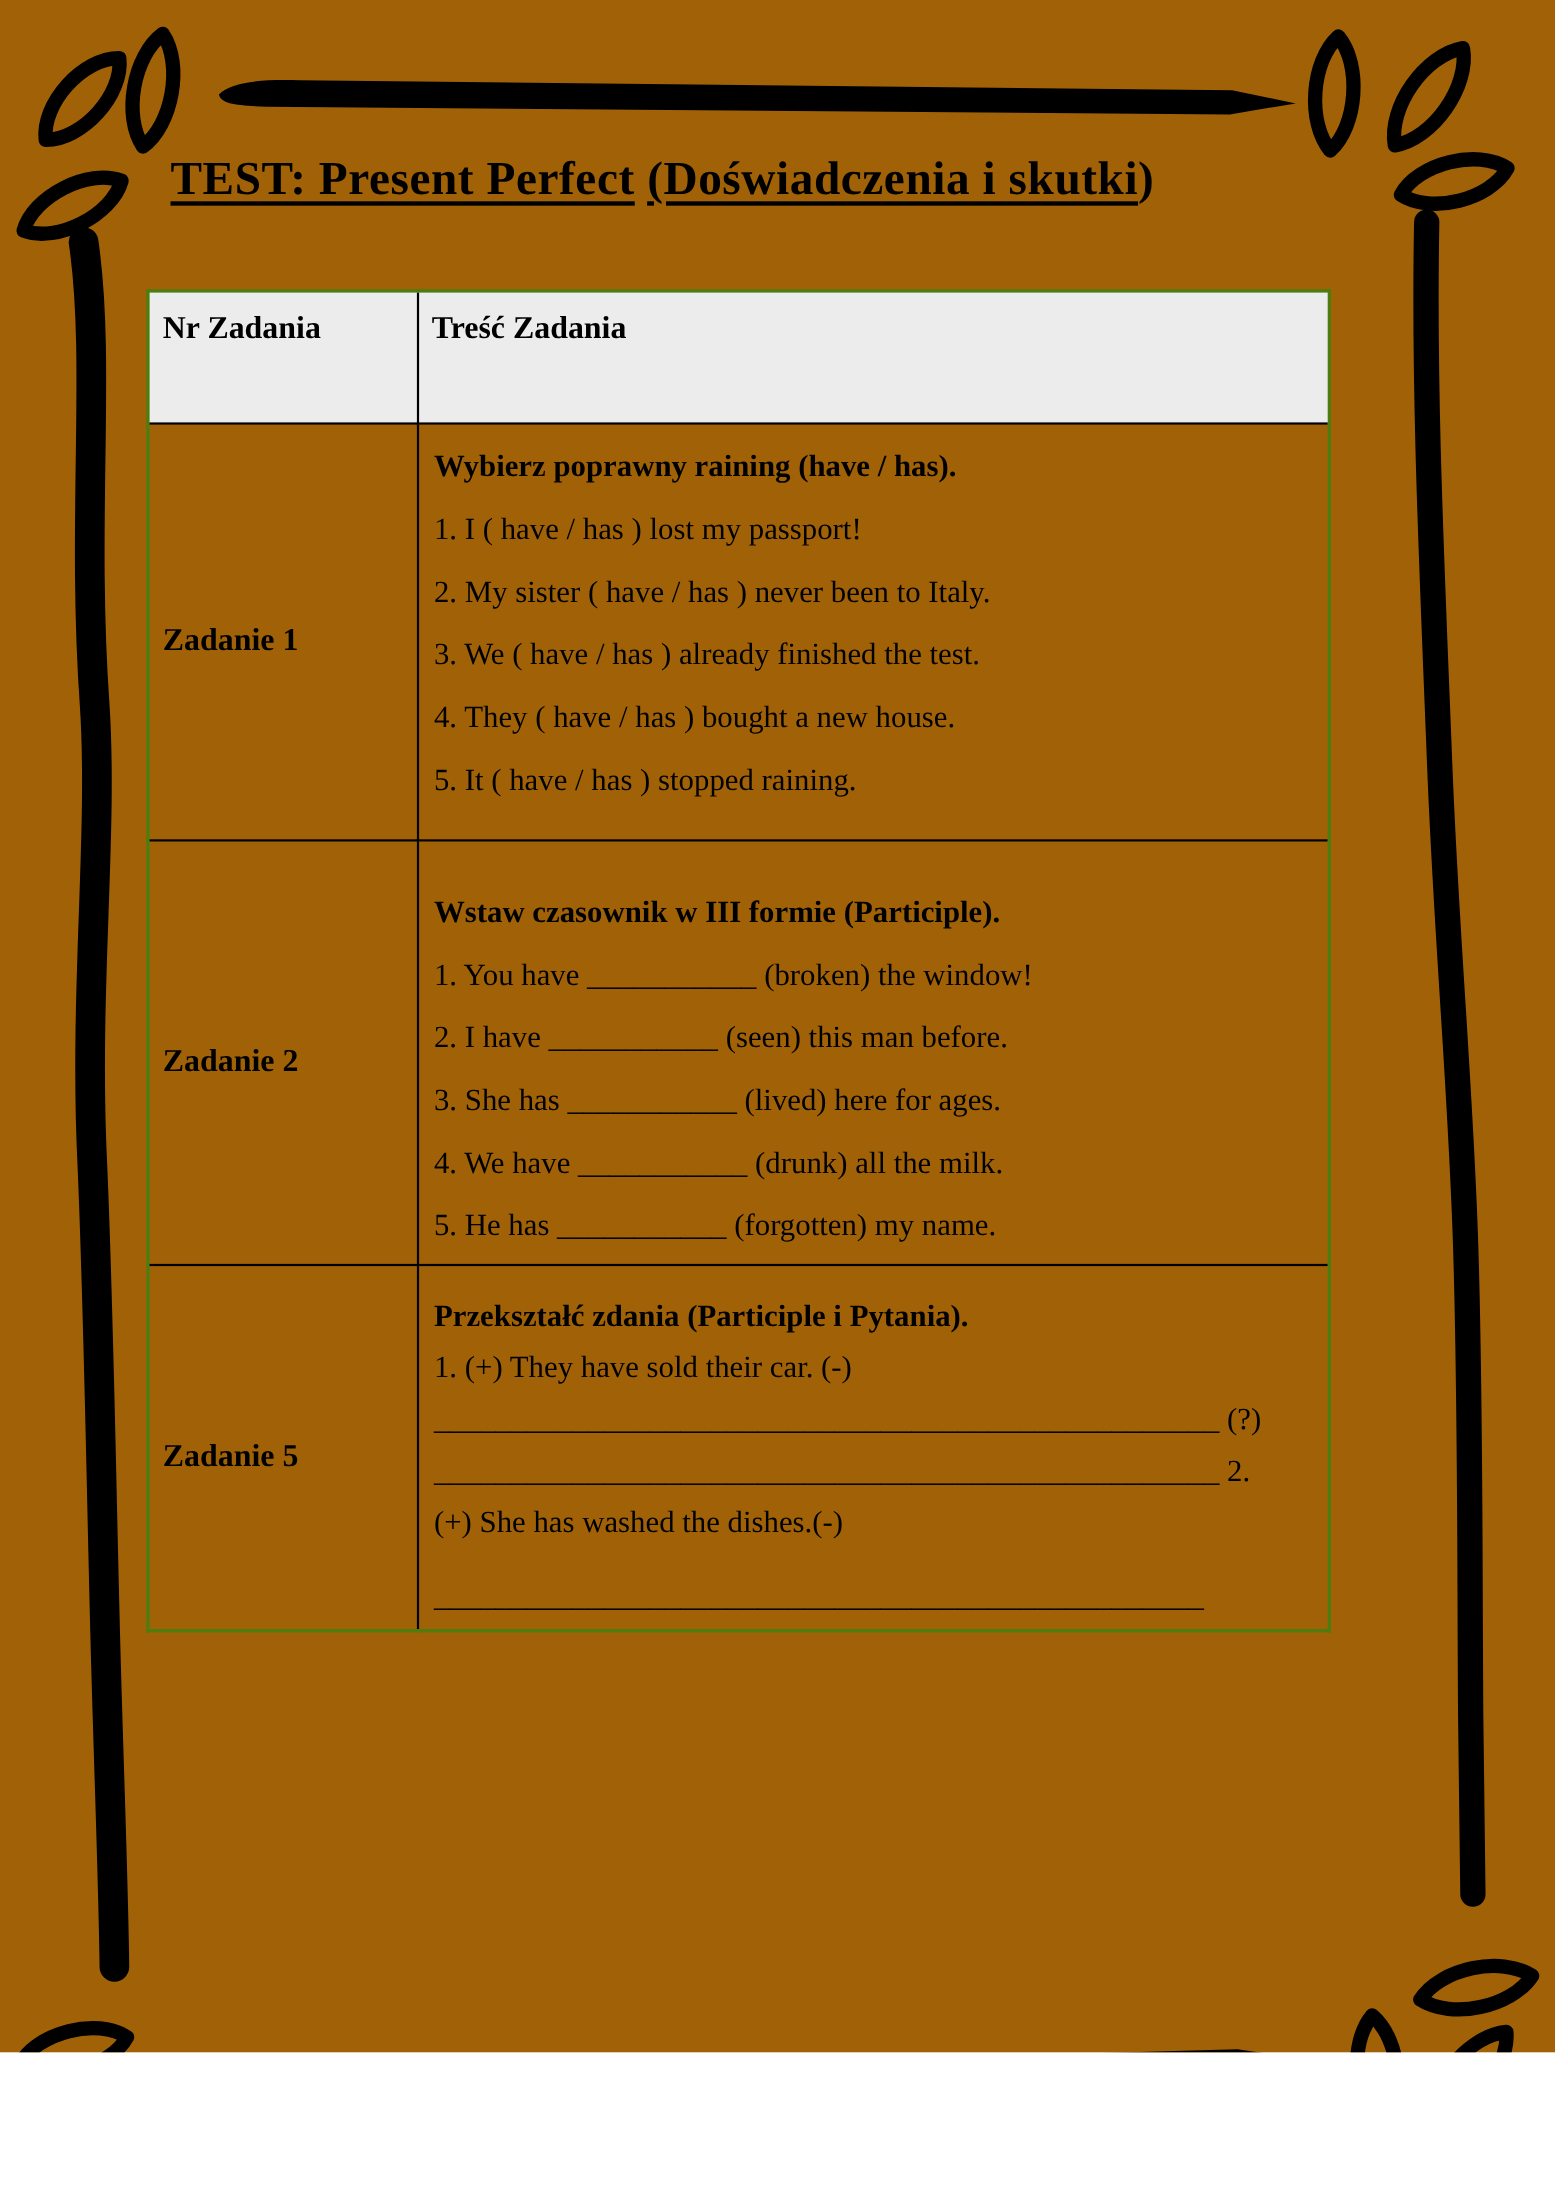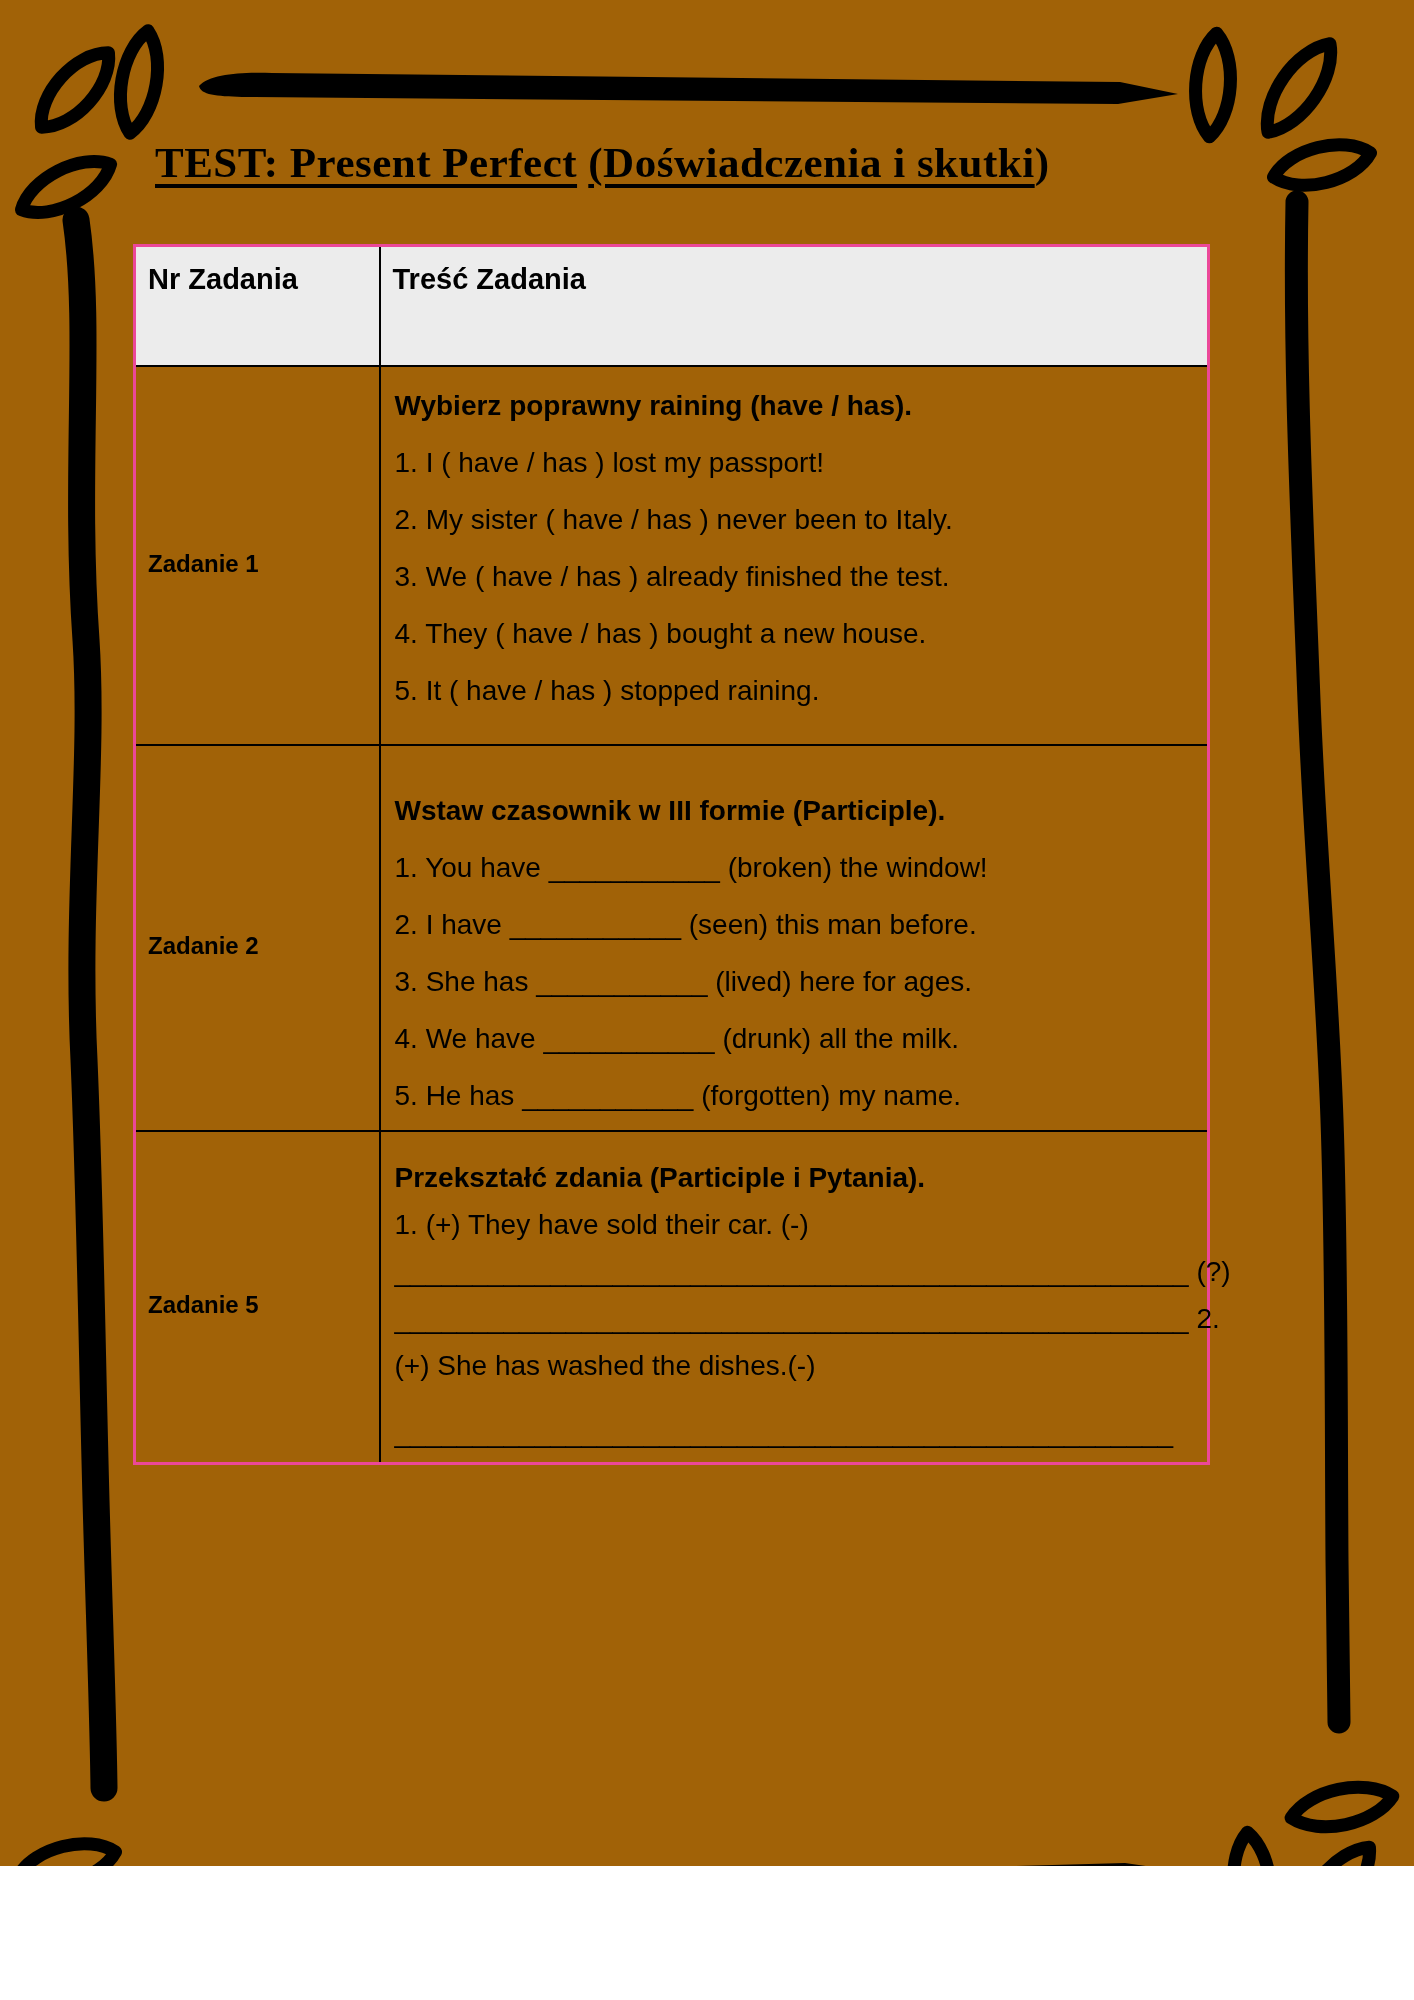--- a/index.html
+++ b/index.html
@@ -16,36 +16,36 @@
     font-size:43px; font-weight:bold; line-height:46px;
     letter-spacing:0.5px; white-space:nowrap; color:#000;
   }
   .title .u {
     text-decoration:underline;
     text-decoration-thickness:4px;
     text-underline-offset:7px;
   }
 
   table.worksheet {
-    position:absolute; left:133px; top:244px;
+    position:absolute; left:133px; top:263px;
     width:1074px; table-layout:fixed;
     border-collapse:collapse;
-    border:3px solid #ec4899;
-    font-family:Liberation Sans, sans-serif;
+    border:3px solid #4d7c0f;
+    font-family:Liberation Serif, serif;
     font-size:28px; color:#000;
   }
   table.worksheet td, table.worksheet th { border:2px solid #000; }
 
   th.hdr-cell {
     height:102px; text-align:left; vertical-align:top;
     font-size:29px; font-weight:bold;
     padding:16px 0 0 12px;
   }
   td.label-cell {
-    font-size:24px; font-weight:bold;
+    font-size:29px; font-weight:bold;
     vertical-align:middle; padding:16px 0 0 12px;
   }
   td.content-cell {
     vertical-align:top; padding:10px 2px 6px 14px;
   }
   tr.r1 { height:379px; }
   tr.r2 { height:385px; }
   tr.r3 { height:297px; }
 
   .task-heading { font-weight:bold; }

